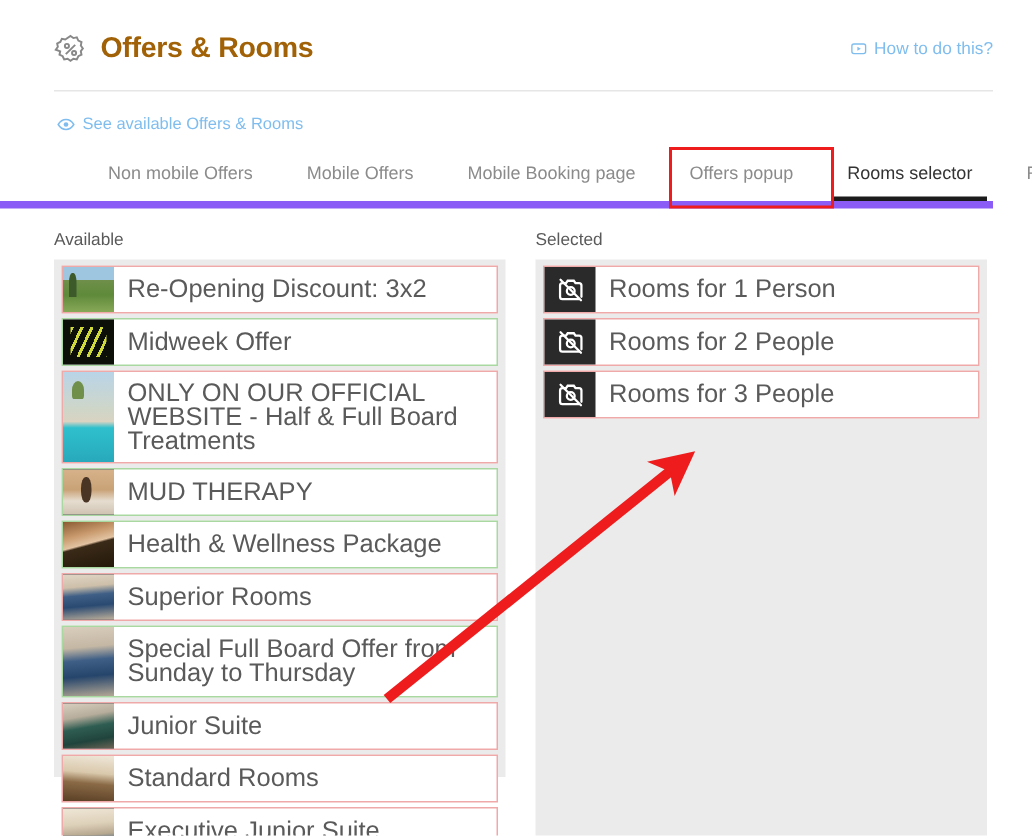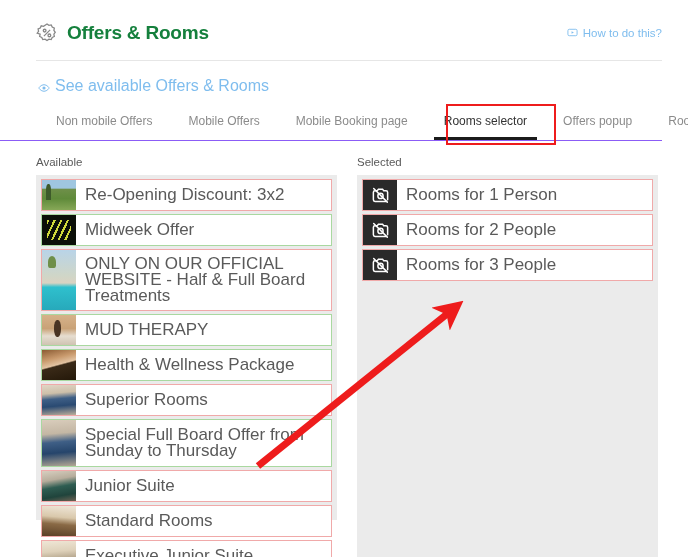--- a/index.html
+++ b/index.html
@@ -31,21 +31,21 @@
   .badge-icon {
     width: 22px;
     height: 22px;
     flex: 0 0 22px;
     color: #888888;
   }
   .page-title {
     font-size: 19px;
     font-weight: bold;
     letter-spacing: -0.2px;
-    color: #15803d;
+    color: #a16207;
   }
   .howto-link {
     display: flex;
     align-items: flex-start;
     gap: 5px;
     color: #7fbdee;
     font-size: 11.5px;
     cursor: pointer;
     white-space: nowrap;
   }
@@ -60,41 +60,41 @@
     background: #e6e6e6;
     margin: 16px 26px 0 36px;
   }
 
   
   .see-available {
     display: flex;
     align-items: center;
     gap: 5px;
     color: #7fbdee;
-    font-size: 16px;
+    font-size: 11px;
     margin: 16px 0 0 38px;
     cursor: pointer;
     width: max-content;
   }
   .eye-icon {
     width: 12px;
     height: 12px;
     flex: 0 0 12px;
   }
 
   
   .tabs-outer {
     position: relative;
     margin-top: 9px;
   }
   .tabs {
     display: flex;
     align-items: center;
-    padding-left: 38px;
-    border-bottom: 1px solid #8b5cf6;
+    padding-left: 54px;
+    border-bottom: 5px solid #8b5cf6;
     margin-right: 26px;
   }
   .tab {
     font-size: 12px;
     color: #8b8b8b;
     padding: 10px 18px 12px;
     cursor: pointer;
     white-space: nowrap;
     position: relative;
   }
@@ -273,22 +273,22 @@
     </svg>
   </span>
   <span>See available Offers &amp; Rooms</span>
 </div>
 
 <div class="tabs-outer">
   <div class="tabs">
     <div class="tab">Non mobile Offers</div>
     <div class="tab">Mobile Offers</div>
     <div class="tab">Mobile Booking page</div>
+    <div class="tab">Offers popup</div>
     <div class="tab active">Rooms selector</div>
-    <div class="tab">Offers popup</div>
     <div class="tab">Rooms page</div>
   </div>
   <div class="tab-annotation"></div>
 </div>
 
 <div class="columns">
 
   <div class="col">
     <div class="col-label">Available</div>
     <div class="panel left">

